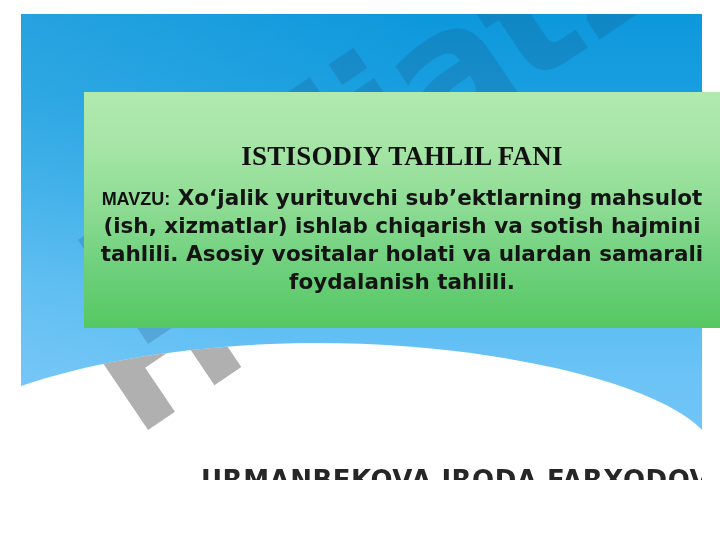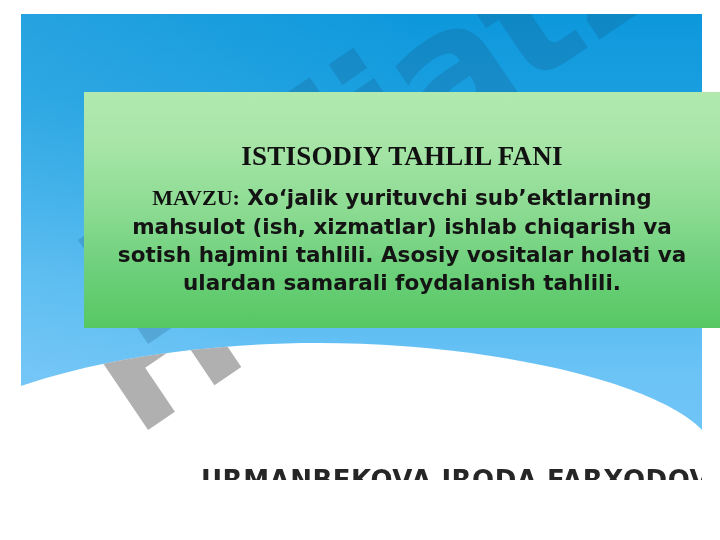--- a/index.html
+++ b/index.html
@@ -143,23 +143,23 @@
     text-align: center;
     font-family: "DejaVu Sans", sans-serif;
     font-weight: bold;
     font-size: 21.5px;
     line-height: 1.30;
     color: #141414;
     padding: 0 4px;
   }
 
   #body-label {
-    font-family: Liberation Serif, serif;
-    font-weight: bold;
-    font-size: 22px;
+    font-family: Liberation Sans, sans-serif;
+    font-weight: bold;
+    font-size: 18px;
     color: #111111;
   }
 
   
   #presenter-name {
     position: absolute;
     left: 180px;
     top: 451px;
     white-space: nowrap;
     font-family: "DejaVu Sans", sans-serif;

